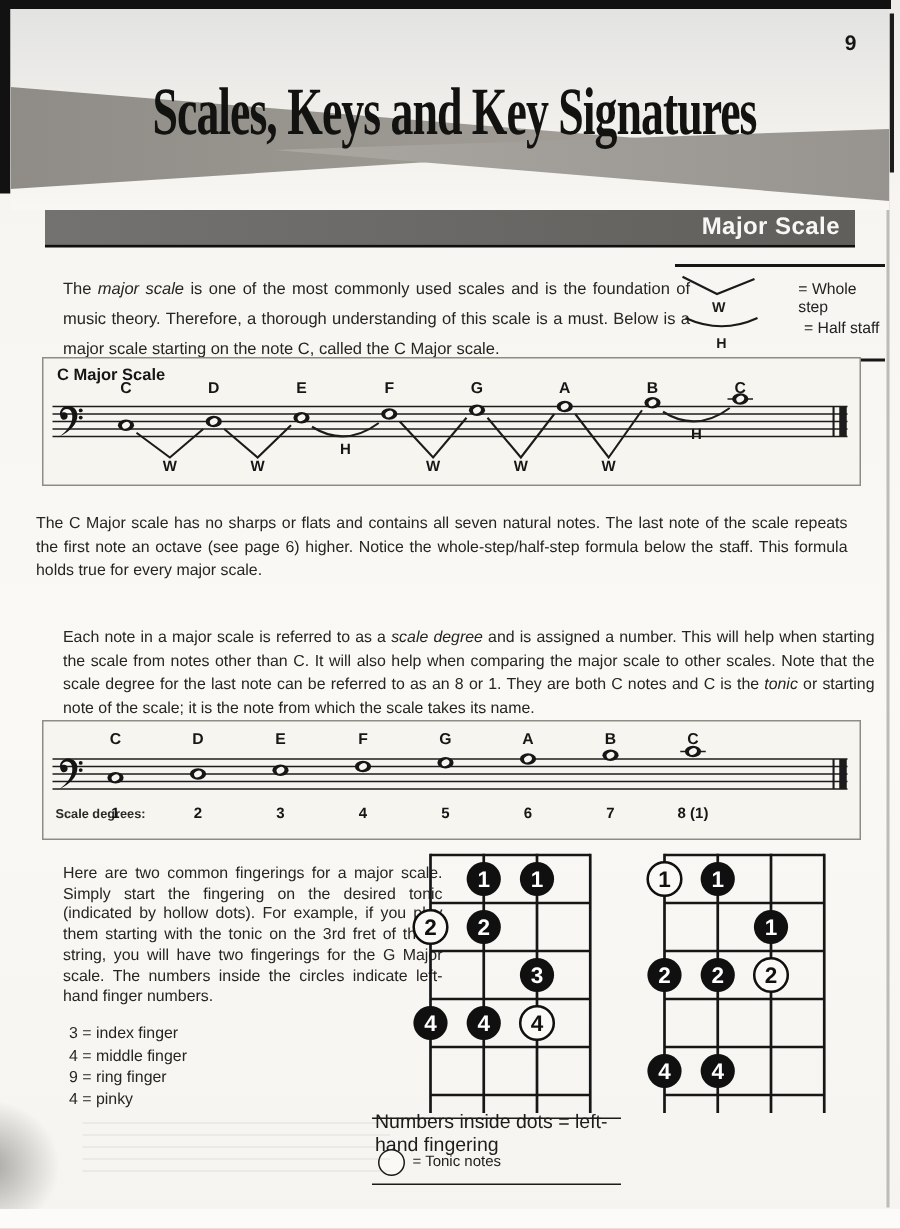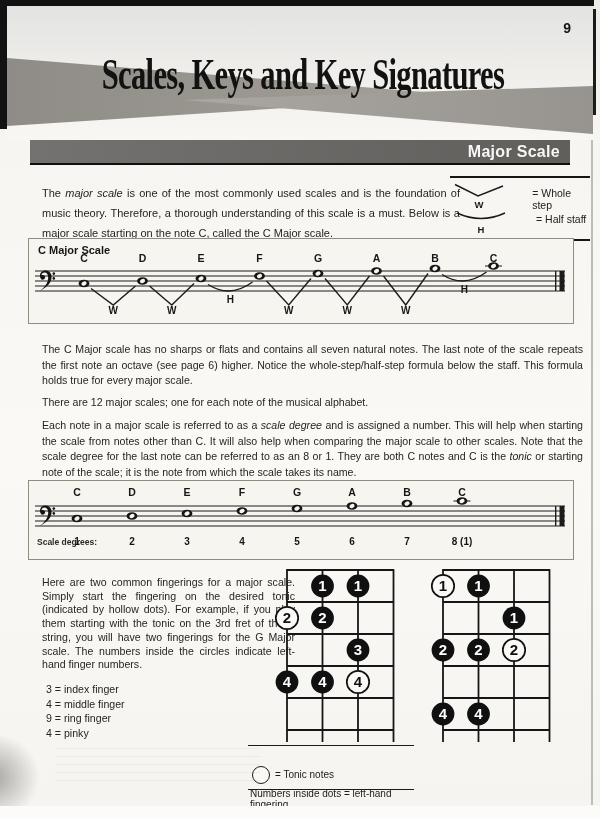--- a/index.html
+++ b/index.html
@@ -29,21 +29,21 @@
   .title-line span{display:inline-block;transform:scaleX(.68);transform-origin:center;
      font-family:"Liberation Serif","DejaVu Serif",serif;font-weight:bold;font-size:45px;
      letter-spacing:-1px;color:#121210;white-space:nowrap;}
   
   .section-bar{left:30px;top:140px;width:540px;height:23px;background:linear-gradient(90deg,#747270,#615f5c);
      border-bottom:2px solid #0f0f0e;text-align:right;}
   .section-bar span{color:#f7f7f5;font-weight:bold;font-size:16px;line-height:23px;padding-right:10px;letter-spacing:.3px;}
   
   .para{position:absolute;margin:12px;text-align:justify;color:#262522;}
   .p1{left:30px;top:171px;width:418px;font-size:11px;line-height:20px;}
-  .p2{left:30px;top:330px;width:541px;font-size:10.6px;line-height:15.6px;}
+  .p2{left:12px;top:330px;width:541px;font-size:10.6px;line-height:15.6px;}
   .p3{left:30px;top:383px;width:541px;font-size:10.6px;line-height:15.6px;}
   .p4{left:30px;top:406px;width:541px;font-size:10.6px;line-height:15.6px;}
   .p5{left:30px;top:564px;width:253px;font-size:10.6px;line-height:13.7px;}
   .ital{font-style:italic;}
   
   .step-legend{left:450px;top:176px;width:140px;height:50px;border-top:2.5px solid #161616;
      border-bottom:2.5px solid #161616;padding:5px 0 6px 0;}
   .sl-row{display:flex;align-items:flex-start;height:26px;}
   .sl-shape{width:62px;text-align:center;}
   .sl-sym{display:block;font-size:9.5px;font-weight:bold;margin-top:-3px;color:#1a1a1a;}
@@ -54,21 +54,21 @@
   .box2{left:28px;top:480px;width:544px;height:78px;}
   .box-label{position:absolute;left:9px;top:5px;font-size:11px;font-weight:bold;color:#161616;}
   .staff-svg{position:absolute;left:0;top:0;}
   
   .finger-legend{left:46px;top:682px;width:210px;}
   .finger-item{font-size:10.6px;line-height:14.7px;color:#262522;}
   
   .fret-svg{position:absolute;}
   
   .bl-rule{left:248px;width:166px;height:0;border-top:1.6px solid #1b1b1a;}
-  .bl-text1{left:250px;top:788px;width:170px;font-size:10px;color:#1d1c1a;}
+  .bl-text1{left:250px;top:740px;width:170px;font-size:13px;color:#1d1c1a;}
   .tonic-circle{left:252px;top:766px;width:16px;height:16px;border:1.6px solid #1b1b1a;border-radius:50%;background:#faf9f6;}
   .bl-text2{left:275px;top:769px;font-size:10px;color:#1d1c1a;}
   .bottom-strip{left:0;top:806px;width:600px;height:13px;background:#fcfbf9;}
 </style>
 </head>
 <body>
 
 <div class="page">
 
   <div class="abs edge-top"></div>
@@ -163,21 +163,20 @@
         <polyline points="296,39.5 318.25,66 340.5,37" fill="none" stroke="#1c1c1c" stroke-width="1.4"></polyline>
         <text x="318.25" y="75" font-size="10" font-weight="bold" fill="#161616" text-anchor="middle" font-family="Liberation Sans, DejaVu Sans, sans-serif">W</text>
         <polyline points="354.5,37 376.75,66 399,34.5" fill="none" stroke="#1c1c1c" stroke-width="1.4"></polyline>
         <text x="376.75" y="75" font-size="10" font-weight="bold" fill="#161616" text-anchor="middle" font-family="Liberation Sans, DejaVu Sans, sans-serif">W</text>
         <path d="M413,35.5 Q435.25,49.5 457.5,33" fill="none" stroke="#1c1c1c" stroke-width="1.4"></path>
         <text x="435.25" y="53.5" font-size="10" font-weight="bold" fill="#161616" text-anchor="middle" font-family="Liberation Sans, DejaVu Sans, sans-serif">H</text>
       </svg>
   </div>
 
   <p class="para p2">The C Major scale has no sharps or flats and contains all seven natural notes. The last note of the scale repeats the first note an octave (see page 6) higher. Notice the whole-step/half-step formula below the staff. This formula holds true for every major scale.</p>
-  <p class="para p3">There are 12 major scales; one for each note of the musical alphabet.</p>
   <p class="para p4"><span>Each note in a major scale is referred to as a </span><span class="ital">scale degree</span><span> and is assigned a number. This will help when starting the scale from notes other than C. It will also help when comparing the major scale to other scales. Note that the scale degree for the last note can be referred to as an 8 or 1. They are both C notes and C is the </span><span class="ital">tonic</span><span> or starting note of the scale; it is the note from which the scale takes its name.</span></p>
 
   <div class="abs staff-box box2">
     <svg id="staff2" class="staff-svg" width="542" height="76" viewBox="0 0 542 76">
         <line x1="6" y1="25" x2="536" y2="25" stroke="#1c1c1c" stroke-width="1.1"></line>
         <line x1="6" y1="30" x2="536" y2="30" stroke="#1c1c1c" stroke-width="1.1"></line>
         <line x1="6" y1="35" x2="536" y2="35" stroke="#1c1c1c" stroke-width="1.1"></line>
         <line x1="6" y1="40" x2="536" y2="40" stroke="#1c1c1c" stroke-width="1.1"></line>
         <line x1="6" y1="45" x2="536" y2="45" stroke="#1c1c1c" stroke-width="1.1"></line>
         <rect x="526" y="25" width="1.4" height="20" fill="#1c1c1c"></rect>

